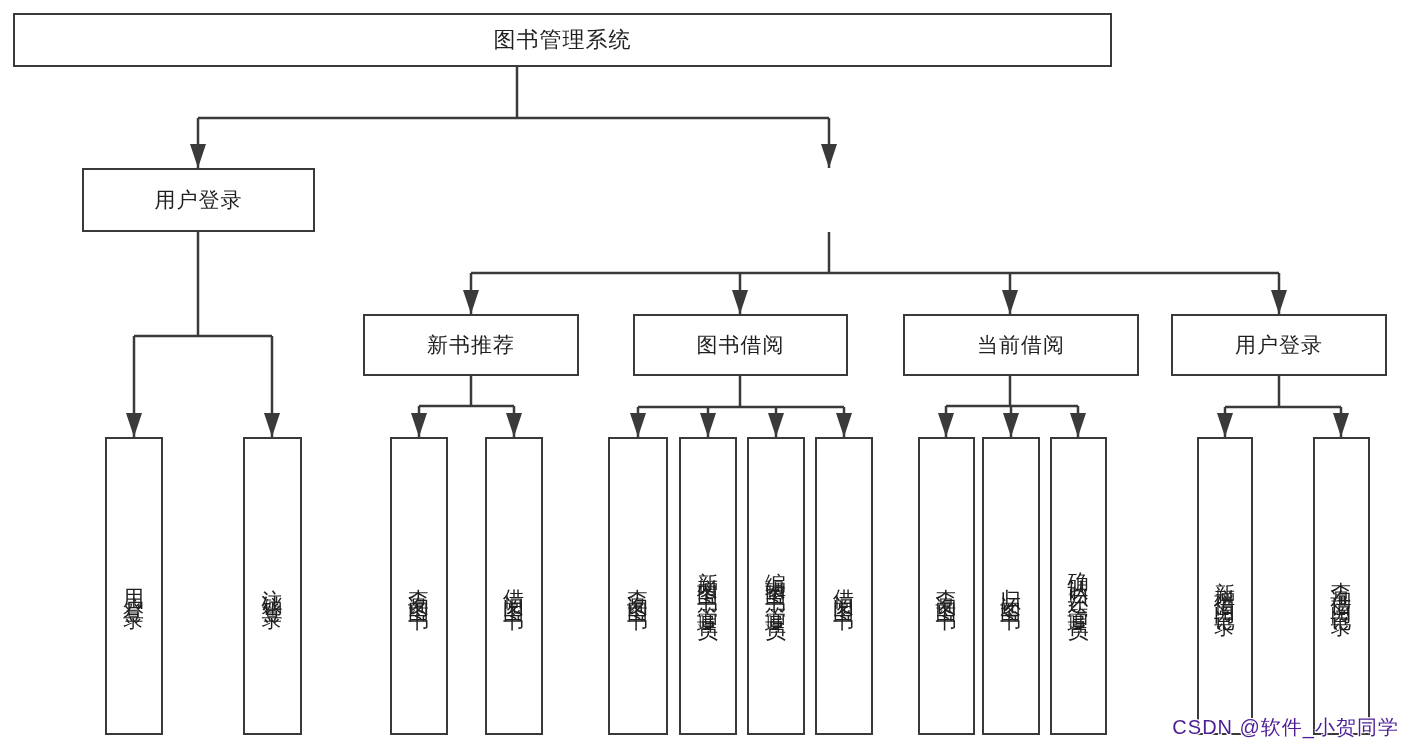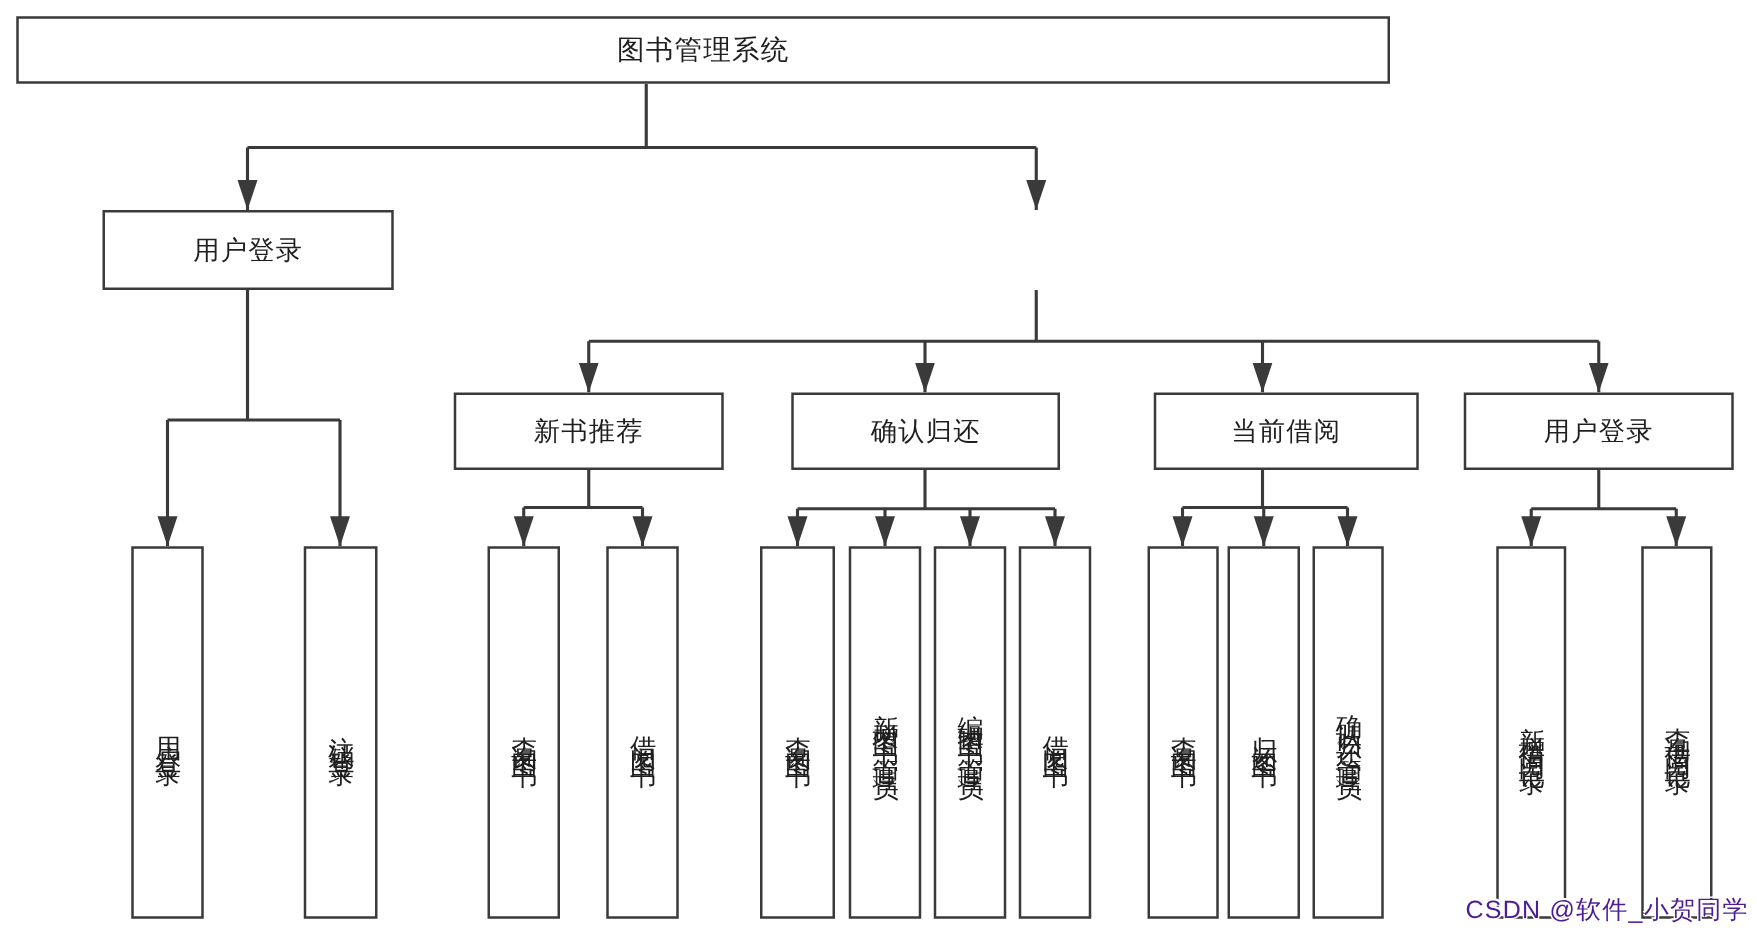--- a/index.html
+++ b/index.html
@@ -120,23 +120,23 @@
   </div>
 
   <div class="node" style="left:82px; top:168px; width:233px; height:64px;">
     <span>用户登录</span>
   </div>
 
   <div class="node" style="left:363px; top:314px; width:216px; height:62px;">
     <span>新书推荐</span>
   </div>
   <div class="node" style="left:633px; top:314px; width:215px; height:62px;">
-    <span>确认归还</span>
+    <span>图书借阅</span>
   </div>
-  <div class="node" style="left:903px; top:314px; width:212px; height:62px;margin-left:20px;">
+  <div class="node" style="left:903px; top:314px; width:236px; height:62px;">
     <span>当前借阅</span>
   </div>
   <div class="node" style="left:1171px; top:314px; width:216px; height:62px;">
     <span>用户登录</span>
   </div>
 
   <div class="vnode" style="left:105px; top:437px; width:58px; height:298px;">
     <span>用户登录</span>
   </div>
   <div class="vnode" style="left:243px; top:437px; width:59px; height:298px;">

